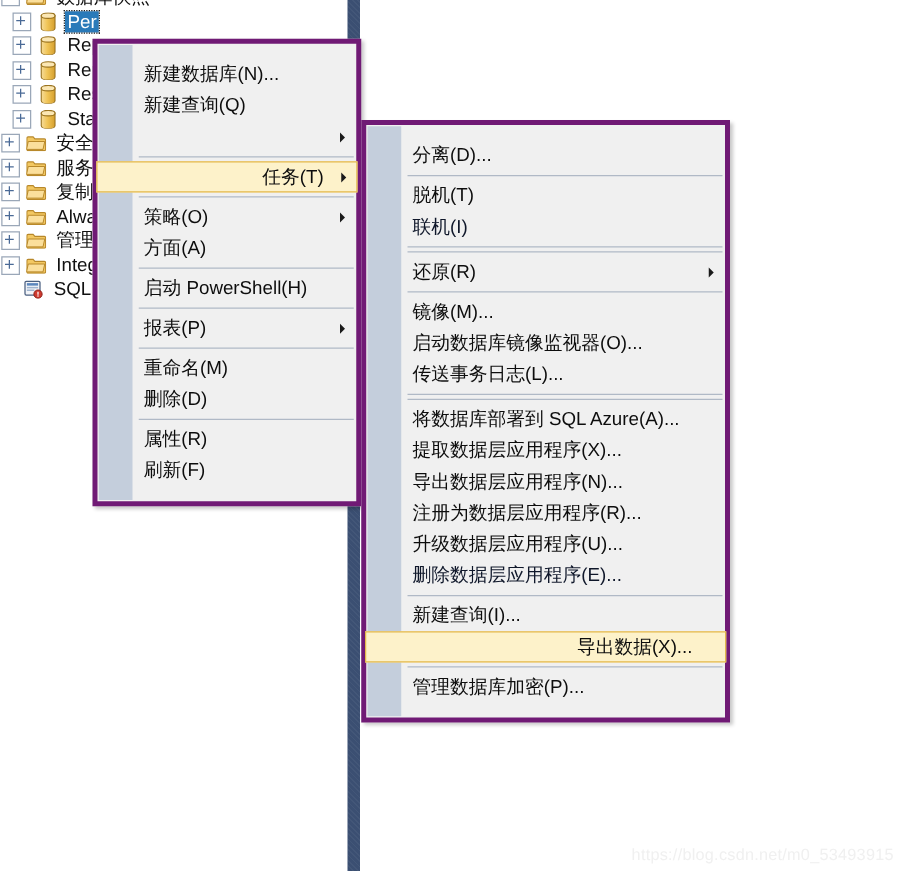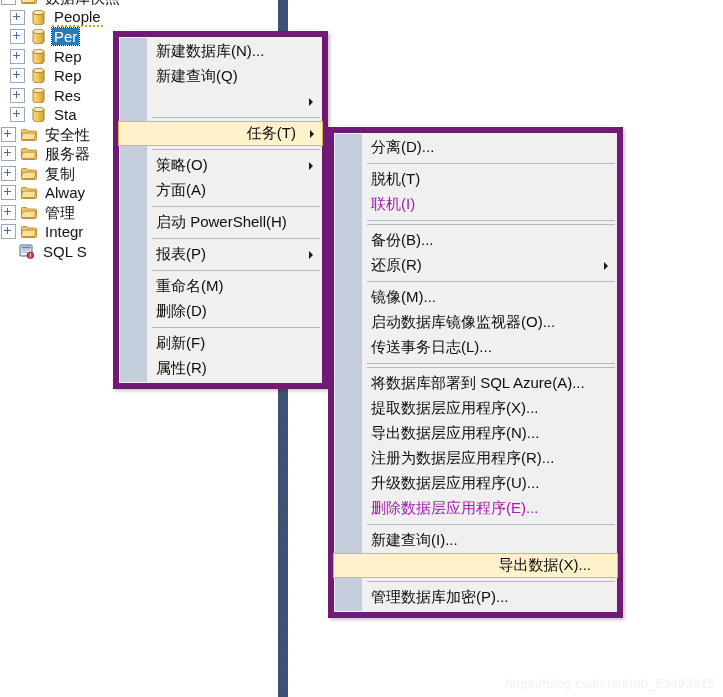--- a/index.html
+++ b/index.html
@@ -99,25 +99,24 @@
     height: 697px;
     background:
       repeating-linear-gradient(45deg, rgba(255,255,255,0.045) 0 1px, rgba(0,0,0,0) 1px 3px),
       #3b4f72;
   }
 
   
   .ctx-menu {
     position: absolute;
     background: #f0f0f0;
-    border: 6px solid #701a75;
+    border: 4px solid #701a75;
     box-shadow: 2px 2px 3px rgba(0,0,0,0.22);
-    padding: 2px 0;
+    padding: 12px 0;
     box-sizing: border-box;
-    margin-left: 39px;
   }
   .ctx-gutter {
     position: absolute;
     left: 1px;
     top: 1px;
     bottom: 1px;
     width: 27px;
     background: #c4cedc;
   }
   .mi {
@@ -127,21 +126,21 @@
     height: 25px;
     padding-left: 36px;
     padding-right: 26px;
     font-size: 15px;
     color: #0d0d0d;
     white-space: nowrap;
     z-index: 2;
     box-sizing: border-box;
     border: 1px solid transparent;
   }
-  .mi.disabled { color: #a21caf; }
+  .mi.disabled { color: #0f172a; }
   .mi.highlight {
     background: #fdf2ca;
     border: 1px solid #e3b84b;
     margin-left: -1px;
     margin-right: -1px;
     padding-left: 37px;
     justify-content: flex-end;
   }
   .mi .arrow {
     position: absolute;
@@ -162,21 +161,21 @@
     z-index: 2;
   }
 
   #ctx-primary {
     left: 74px;
     top: 31px;
     width: 215px;
   }
   #ctx-tasks {
     left: 289px;
-    top: 127px;
+    top: 96px;
     width: 295px;
   }
 
   
   #watermark {
     position: absolute;
     right: 8px;
     bottom: 6px;
     font-size: 13px;
     color: #f0f0f0;
@@ -193,53 +192,53 @@
       <div class="tree-row" style="margin-top: -12px;">
         <span class="expander indent2"></span>
         <span class="icon-wrap">
           <svg width="16" height="13" viewBox="0 0 16 13">
             <path d="M0.5 2.5 a1 1 0 0 1 1-1 h4 l1.4 1.6 h7.6 a1 1 0 0 1 1 1 v7.4 a1 1 0 0 1 -1 1 h-13 a1 1 0 0 1 -1 -1 z" fill="#f3c862" stroke="#b8882a" stroke-width="0.9"></path>
             <path d="M1.6 5.2 h13.2 l-1.4 6.3 h-13.2 z" fill="#fbdf9b" stroke="#b8882a" stroke-width="0.8"></path>
           </svg>
         </span>
         <span class="tree-label">数据库快照</span>
       </div>
-      <div class="tree-row focusline">
+      <div class="tree-row selected">
         <span class="expander"></span>
         <span class="icon-wrap">
           <svg width="13" height="15" viewBox="0 0 13 15">
             <defs>
               <linearGradient id="dbg" x1="0" y1="0" x2="1" y2="0">
                 <stop offset="0" stop-color="#f6dc9a"></stop>
                 <stop offset="0.45" stop-color="#f0c456"></stop>
                 <stop offset="1" stop-color="#d59f2e"></stop>
               </linearGradient>
             </defs>
             <path d="M1 2.5 h11 v10 a5.5 2.5 0 0 1 -11 0 z" fill="url(#dbg)" stroke="#9b7420" stroke-width="0.9"></path>
             <ellipse cx="6.5" cy="2.5" rx="5.5" ry="2.2" fill="#fbe7b4" stroke="#9b7420" stroke-width="0.9"></ellipse>
           </svg>
         </span>
-        <span class="tree-label">People</span>
-      </div>
-      <div class="tree-row selected">
+        <span class="tree-label">Per</span>
+      </div>
+      <div class="tree-row">
         <span class="expander"></span>
         <span class="icon-wrap">
           <svg width="13" height="15" viewBox="0 0 13 15">
             <defs>
               <linearGradient id="dbg" x1="0" y1="0" x2="1" y2="0">
                 <stop offset="0" stop-color="#f6dc9a"></stop>
                 <stop offset="0.45" stop-color="#f0c456"></stop>
                 <stop offset="1" stop-color="#d59f2e"></stop>
               </linearGradient>
             </defs>
             <path d="M1 2.5 h11 v10 a5.5 2.5 0 0 1 -11 0 z" fill="url(#dbg)" stroke="#9b7420" stroke-width="0.9"></path>
             <ellipse cx="6.5" cy="2.5" rx="5.5" ry="2.2" fill="#fbe7b4" stroke="#9b7420" stroke-width="0.9"></ellipse>
           </svg>
         </span>
-        <span class="tree-label">Per</span>
+        <span class="tree-label">Rep</span>
       </div>
       <div class="tree-row">
         <span class="expander"></span>
         <span class="icon-wrap">
           <svg width="13" height="15" viewBox="0 0 13 15">
             <defs>
               <linearGradient id="dbg" x1="0" y1="0" x2="1" y2="0">
                 <stop offset="0" stop-color="#f6dc9a"></stop>
                 <stop offset="0.45" stop-color="#f0c456"></stop>
                 <stop offset="1" stop-color="#d59f2e"></stop>
@@ -259,54 +258,37 @@
               <linearGradient id="dbg" x1="0" y1="0" x2="1" y2="0">
                 <stop offset="0" stop-color="#f6dc9a"></stop>
                 <stop offset="0.45" stop-color="#f0c456"></stop>
                 <stop offset="1" stop-color="#d59f2e"></stop>
               </linearGradient>
             </defs>
             <path d="M1 2.5 h11 v10 a5.5 2.5 0 0 1 -11 0 z" fill="url(#dbg)" stroke="#9b7420" stroke-width="0.9"></path>
             <ellipse cx="6.5" cy="2.5" rx="5.5" ry="2.2" fill="#fbe7b4" stroke="#9b7420" stroke-width="0.9"></ellipse>
           </svg>
         </span>
-        <span class="tree-label">Rep</span>
+        <span class="tree-label">Res</span>
       </div>
       <div class="tree-row">
         <span class="expander"></span>
         <span class="icon-wrap">
           <svg width="13" height="15" viewBox="0 0 13 15">
             <defs>
               <linearGradient id="dbg" x1="0" y1="0" x2="1" y2="0">
                 <stop offset="0" stop-color="#f6dc9a"></stop>
                 <stop offset="0.45" stop-color="#f0c456"></stop>
                 <stop offset="1" stop-color="#d59f2e"></stop>
               </linearGradient>
             </defs>
             <path d="M1 2.5 h11 v10 a5.5 2.5 0 0 1 -11 0 z" fill="url(#dbg)" stroke="#9b7420" stroke-width="0.9"></path>
             <ellipse cx="6.5" cy="2.5" rx="5.5" ry="2.2" fill="#fbe7b4" stroke="#9b7420" stroke-width="0.9"></ellipse>
           </svg>
         </span>
-        <span class="tree-label">Res</span>
-      </div>
-      <div class="tree-row">
-        <span class="expander"></span>
-        <span class="icon-wrap">
-          <svg width="13" height="15" viewBox="0 0 13 15">
-            <defs>
-              <linearGradient id="dbg" x1="0" y1="0" x2="1" y2="0">
-                <stop offset="0" stop-color="#f6dc9a"></stop>
-                <stop offset="0.45" stop-color="#f0c456"></stop>
-                <stop offset="1" stop-color="#d59f2e"></stop>
-              </linearGradient>
-            </defs>
-            <path d="M1 2.5 h11 v10 a5.5 2.5 0 0 1 -11 0 z" fill="url(#dbg)" stroke="#9b7420" stroke-width="0.9"></path>
-            <ellipse cx="6.5" cy="2.5" rx="5.5" ry="2.2" fill="#fbe7b4" stroke="#9b7420" stroke-width="0.9"></ellipse>
-          </svg>
-        </span>
         <span class="tree-label">Sta</span>
       </div>
       <div class="tree-row">
         <span class="expander indent2"></span>
         <span class="icon-wrap">
           <svg width="16" height="13" viewBox="0 0 16 13">
             <path d="M0.5 2.5 a1 1 0 0 1 1-1 h4 l1.4 1.6 h7.6 a1 1 0 0 1 1 1 v7.4 a1 1 0 0 1 -1 1 h-13 a1 1 0 0 1 -1 -1 z" fill="#f3c862" stroke="#b8882a" stroke-width="0.9"></path>
             <path d="M1.6 5.2 h13.2 l-1.4 6.3 h-13.2 z" fill="#fbdf9b" stroke="#b8882a" stroke-width="0.8"></path>
           </svg>
         </span>
@@ -418,47 +400,44 @@
       </div>
       <div class="sep"></div>
       <div class="mi">
         <span>重命名(M)</span>
       </div>
       <div class="mi">
         <span>删除(D)</span>
       </div>
       <div class="sep"></div>
       <div class="mi">
+        <span>属性(R)</span>
+      </div>
+      <div class="mi">
         <span>刷新(F)</span>
-      </div>
-      <div class="mi">
-        <span>属性(R)</span>
       </div>
     </div>
 </div>
 
 <div class="ctx-menu" id="ctx-tasks">
   <div class="ctx-gutter"></div>
   <div id="ctx-tasks-items">
       <div class="mi">
         <span>分离(D)...</span>
       </div>
       <div class="sep"></div>
       <div class="mi">
         <span>脱机(T)</span>
       </div>
       <div class="mi disabled">
         <span>联机(I)</span>
       </div>
       <div class="sep"></div>
       <div class="sep"></div>
       <div class="mi">
-        <span>备份(B)...</span>
-      </div>
-      <div class="mi">
         <span>还原(R)</span>
         <span class="arrow"></span>
       </div>
       <div class="sep"></div>
       <div class="mi">
         <span>镜像(M)...</span>
       </div>
       <div class="mi">
         <span>启动数据库镜像监视器(O)...</span>
       </div>

